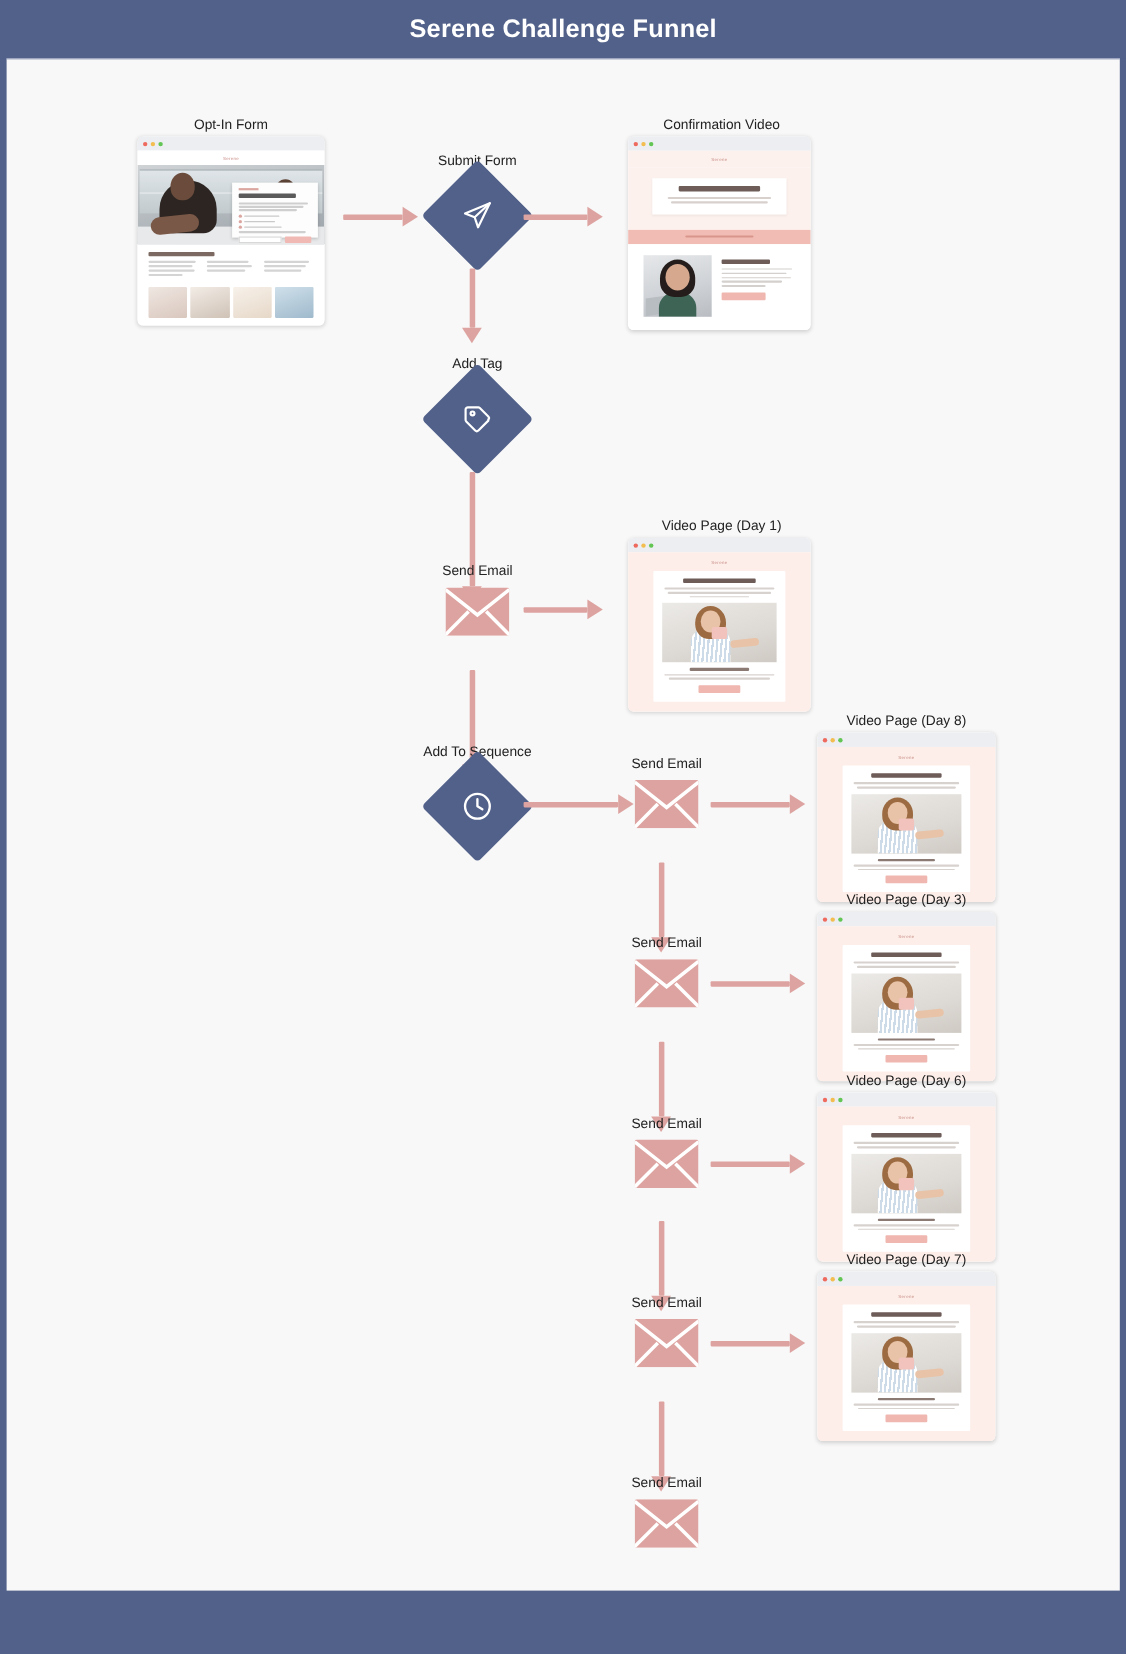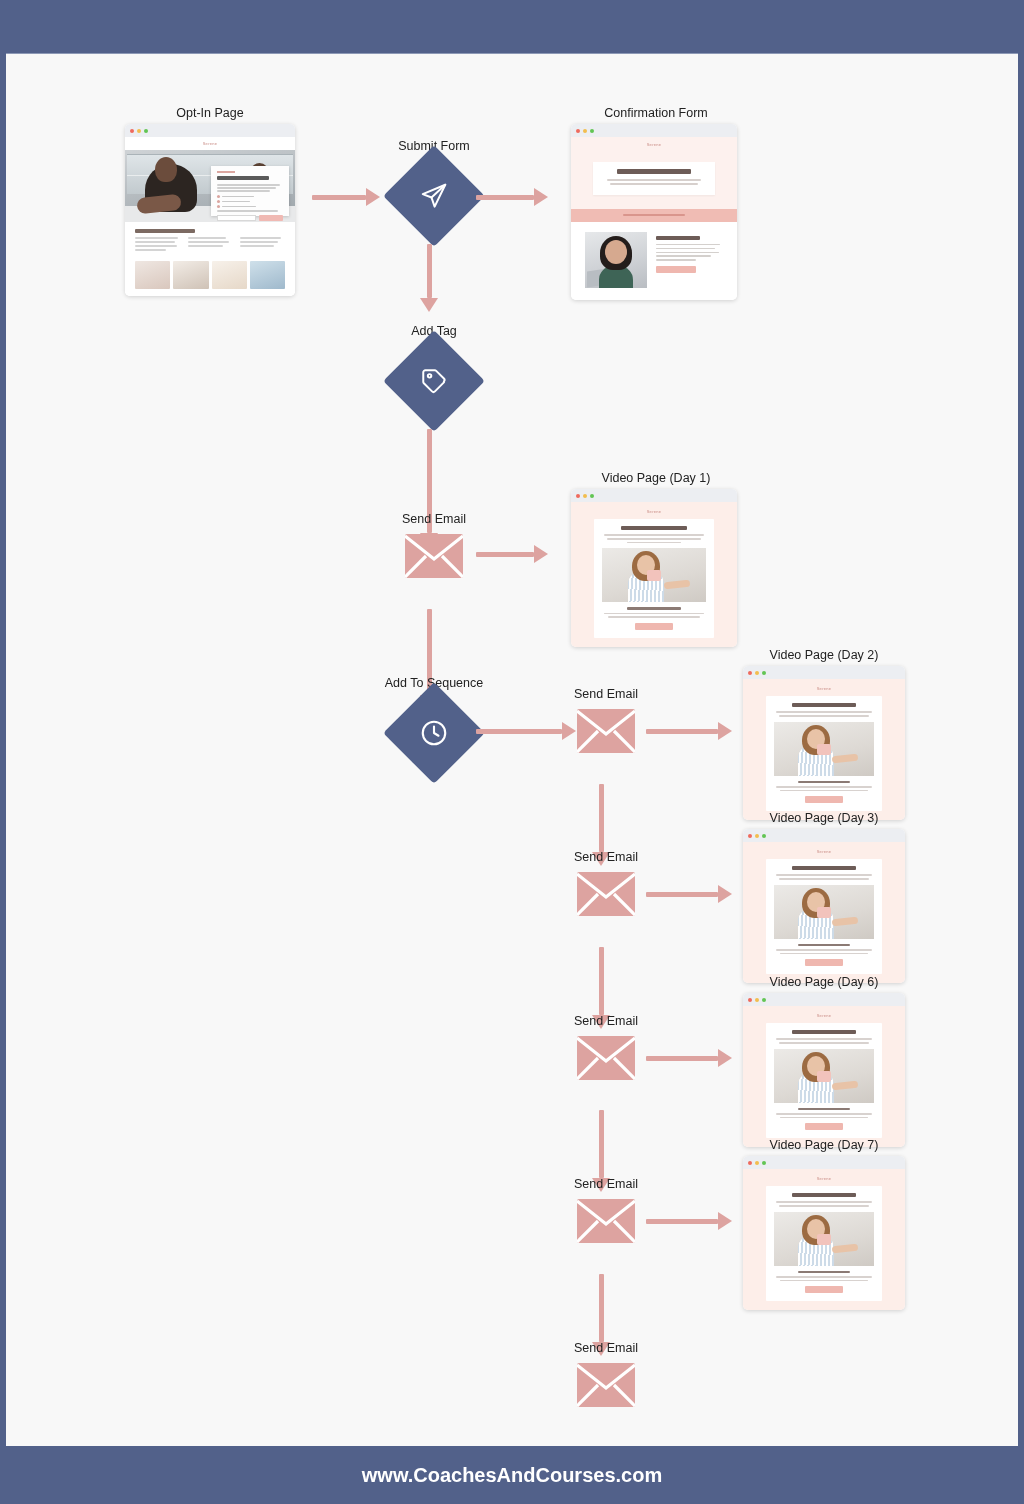--- a/index.html
+++ b/index.html
@@ -319,25 +319,28 @@
     background: #f2c3bc; border-radius: 2px;
   }
   .vc-sub { height: 2.6px; background: #8b7a74; width: 52%; margin: 0 auto 3px auto; border-radius: 1px; }
   .vc-btn { margin: 5px auto 0 auto; width: 38px; height: 7px; background: #efb7af; border-radius: 1px; }
 </style>
 </head>
 <body>
 
 <div class="page">
 
+  <div class="header-bar">
+    <div class="header-title">Serene Challenge Funnel</div>
+  </div>
 
   <div class="canvas">
 
     <div class="node" style="left:114px; top:52px; width:180px;">
-      <div class="node-label" style="top:0;">Opt-In Page</div>
+      <div class="node-label" style="top:0;">Opt-In Form</div>
       <div class="browser" style="left:5px; top:18px; width:170px;">
         <div class="browser-bar">
           <span class="dot r"></span>
           <span class="dot y"></span>
           <span class="dot g"></span>
         </div>
         <div class="browser-body optin-body">
           <div class="optin-logo">
             <span class="logo-mark">Serene</span>
           </div>
@@ -424,21 +427,21 @@
         </div>
       </div>
     </div>
 
     <div class="arrow-h" style="left:470px; top:134px; width:72px; height:18px;">
       <div class="shaft" style="width:58px;"></div>
       <div class="head" style="left:58px;"></div>
     </div>
 
     <div class="node" style="left:560px; top:52px; width:180px;">
-      <div class="node-label" style="top:0;">Confirmation Form</div>
+      <div class="node-label" style="top:0;">Confirmation Video</div>
       <div class="browser" style="left:5px; top:18px; width:166px;">
         <div class="browser-bar">
           <span class="dot r"></span>
           <span class="dot y"></span>
           <span class="dot g"></span>
         </div>
         <div class="browser-body">
           <div class="conf-logo">
             <span class="logo-mark">Serene</span>
           </div>
@@ -580,21 +583,21 @@
         </svg>
       </div>
     </div>
 
     <div class="arrow-h" style="left:640px; top:668px; width:86px; height:18px;">
       <div class="shaft" style="width:72px;"></div>
       <div class="head" style="left:72px;"></div>
     </div>
 
     <div class="node" style="left:728px; top:594px; width:180px;">
-      <div class="node-label" style="top:0;">Video Page (Day 2)</div>
+      <div class="node-label" style="top:0;">Video Page (Day 8)</div>
       <div class="browser" style="left:9px; top:18px; width:162px;">
         <div class="browser-bar">
           <span class="dot r"></span>
           <span class="dot y"></span>
           <span class="dot g"></span>
         </div>
         <div class="browser-body video-body">
           <div class="video-logo">
             <span class="logo-mark">Serene</span>
           </div>
@@ -792,17 +795,14 @@
           <rect x="0" y="0" width="58" height="44" rx="2" fill="#dda3a0"></rect>
           <path d="M0 2 L29 25 L58 2" fill="none" stroke="#ffffff" stroke-width="3.2"></path>
           <path d="M0 43 L21 22" fill="none" stroke="#ffffff" stroke-width="3.2"></path>
           <path d="M58 43 L37 22" fill="none" stroke="#ffffff" stroke-width="3.2"></path>
         </svg>
       </div>
     </div>
 
   </div>
 
-  <div class="footer-bar">
-    <div class="footer-text">www.CoachesAndCourses.com</div>
-  </div>
 
 </div>
 
 </body></html>

